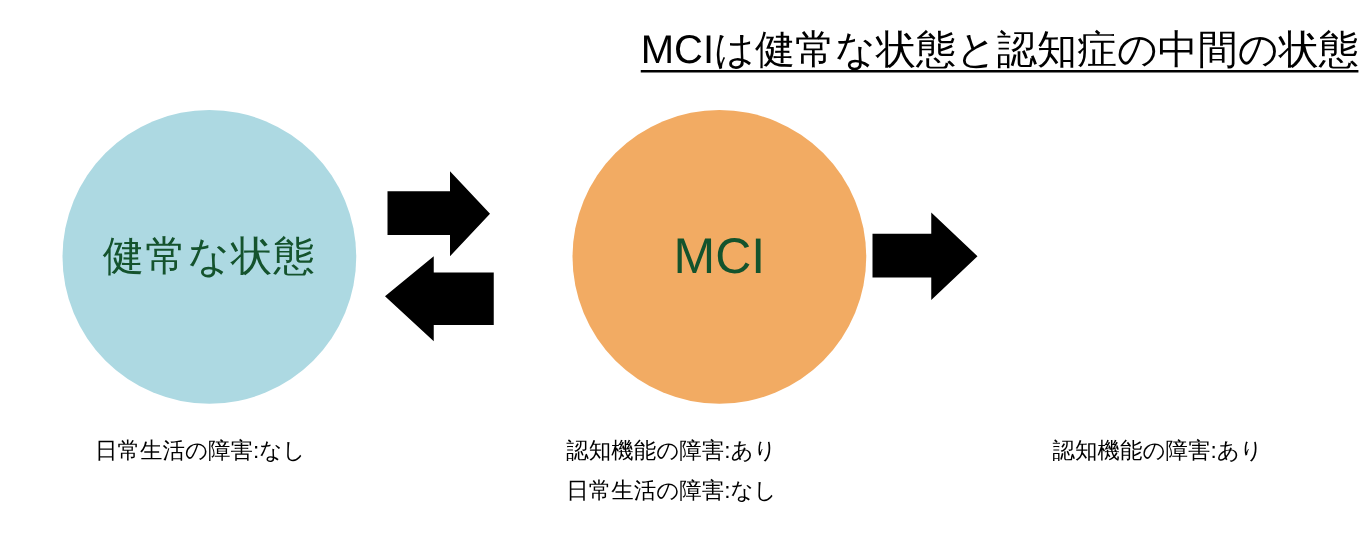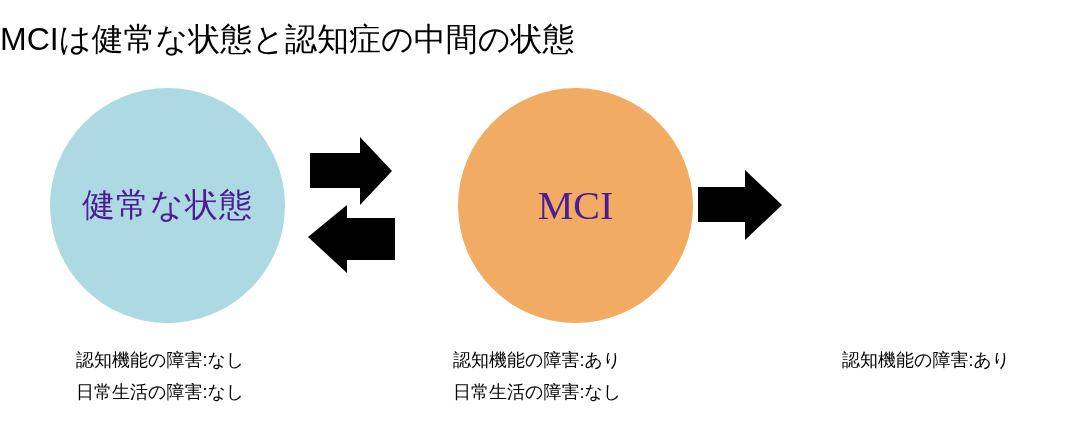--- a/index.html
+++ b/index.html
@@ -13,47 +13,47 @@
     width: 1087px;
     height: 426px;
     background: #ffffff;
     overflow: hidden;
   }
   .title {
     position: absolute;
     top: 18px;
     left: 0;
     width: 100%;
-    text-align: left;
+    text-align: right;
     font-size: 32px;
     font-weight: 400;
     color: #000000;
+    text-decoration: underline;
     text-decoration-thickness: 2px;
     text-underline-offset: 6px;
     white-space: nowrap;
   }
   .circle {
     position: absolute;
     top: 88px;
     width: 235px;
     height: 235px;
     border-radius: 50%;
     display: flex;
     align-items: center;
     justify-content: center;
   }
   .c1 { left: 50px; }
   .c2 { left: 458px; }
   .c3 { left: 815px; }
   .circle-label {
     font-size: 33px;
     letter-spacing: 1px;
-    color: #4c1d95;
+    color: #14532d;
     white-space: nowrap;
-    font-family: Liberation Serif, serif;
   }
   .c2 .circle-label {
     font-size: 40px;
     letter-spacing: 0;
   }
   .arrow-svg { position: absolute; display: block; }
   .arrows-double { left: 305px; top: 132px; }
   .arrow-single  { left: 693px; top: 165px; }
   .caption {
     position: absolute;
@@ -86,21 +86,20 @@
   <svg class="arrow-svg arrows-double" width="93" height="148" viewBox="0 0 93 148">
     <polygon points="5,21 55,21 55,5 87,39 55,73 55,56 5,56" fill="#000000"></polygon>
     <polygon points="3,105 42,73 42,86 90,86 90,128 42,128 42,141" fill="#000000"></polygon>
   </svg>
 
   <svg class="arrow-svg arrow-single" width="94" height="80" viewBox="0 0 94 80">
     <polygon points="5,22 52,22 52,5 89,40 52,75 52,57 5,57" fill="#000000"></polygon>
   </svg>
 
   <div class="caption cap1">
-    <div>認知機能の障害:なし</div>
     <div>日常生活の障害:なし</div>
   </div>
 
   <div class="caption cap2">
     <div>認知機能の障害:あり</div>
     <div>日常生活の障害:なし</div>
   </div>
 
   <div class="caption cap3">
     <div>認知機能の障害:あり</div>

